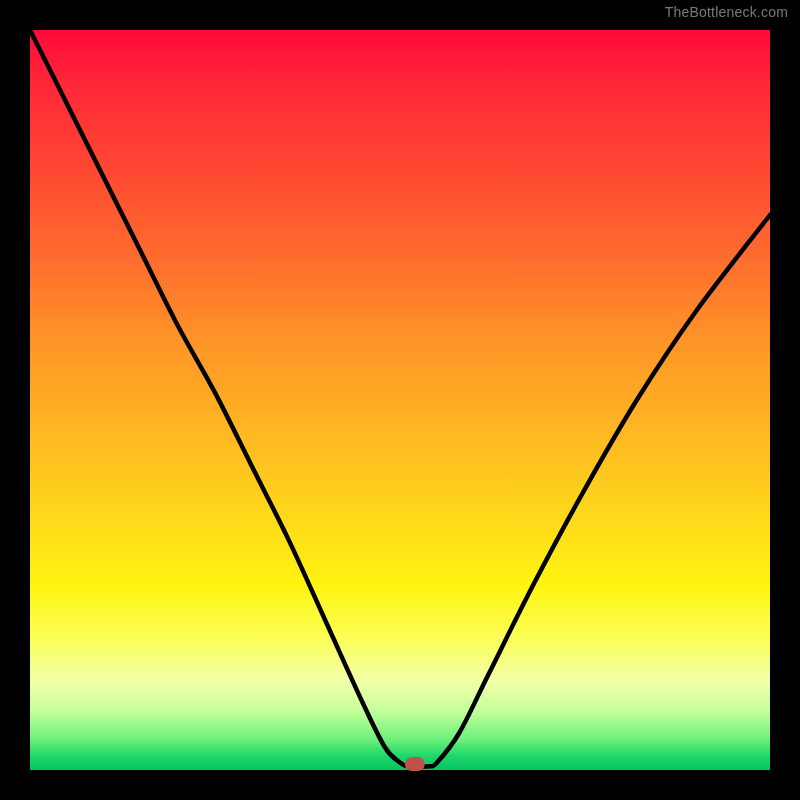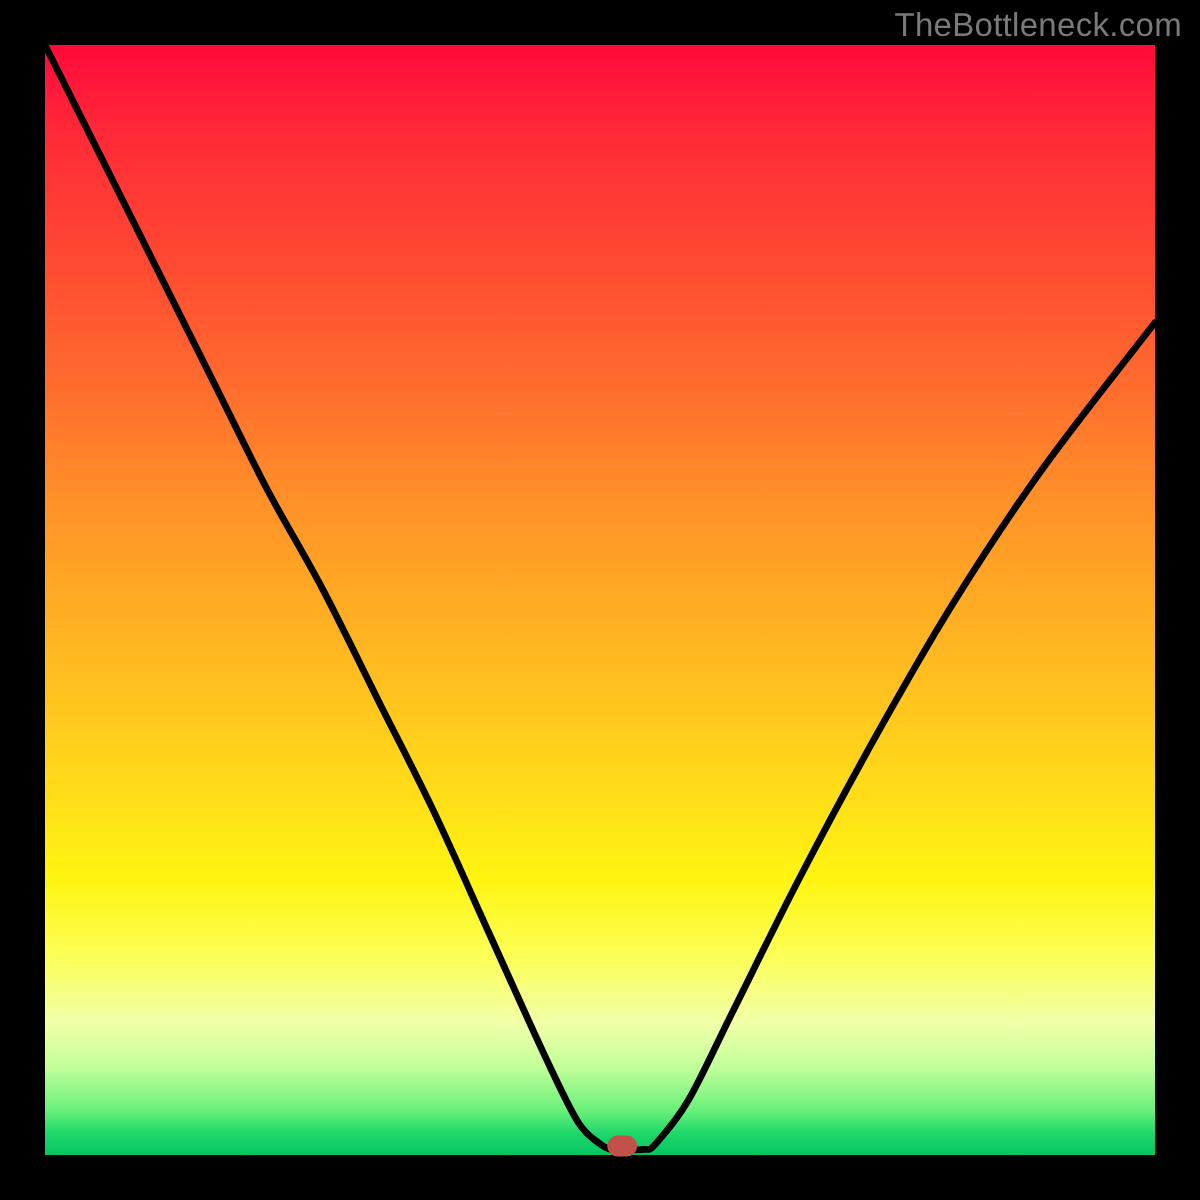--- a/index.html
+++ b/index.html
@@ -15,21 +15,21 @@
     position: relative;
     width: 800px;
     height: 800px;
     background: #000;
   }
   .watermark {
     position: absolute;
     top: 4px;
     right: 12px;
     color: #7a7a7a;
-    font-size: 22px;
+    font-size: 14px;
     font-weight: 400;
     letter-spacing: 0.2px;
     z-index: 10;
   }
   .plot-area {
     position: absolute;
     left: 30px;
     top: 30px;
     width: 740px;
     height: 740px;

